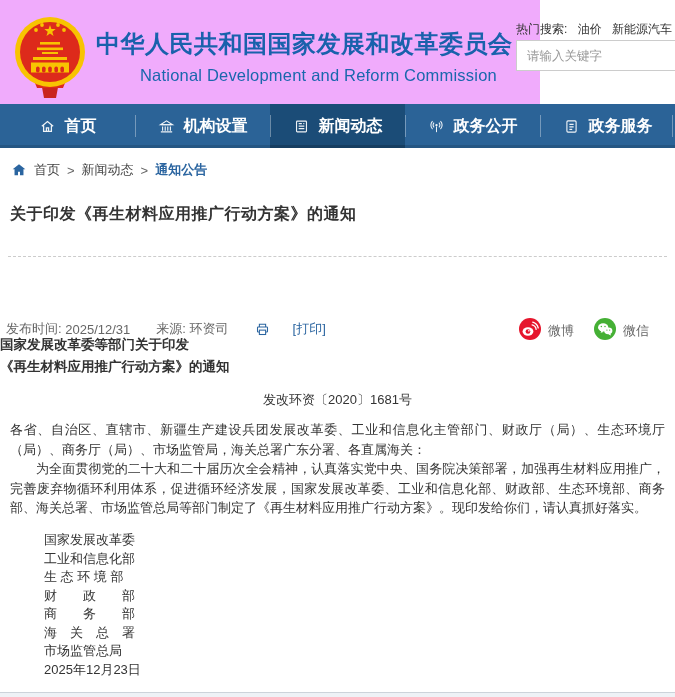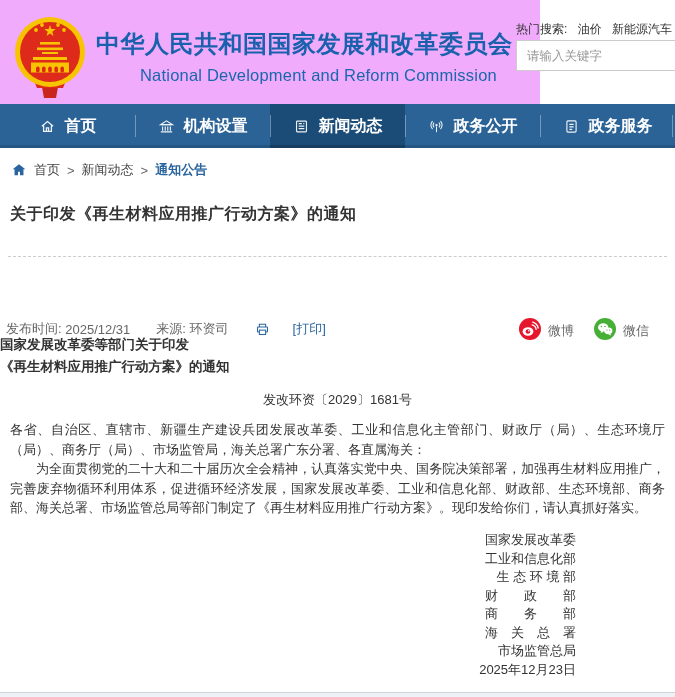--- a/index.html
+++ b/index.html
@@ -49,22 +49,22 @@
   .share-btn{display:flex;align-items:flex-end;gap:7px;cursor:pointer;color:#666;font-size:13px;white-space:nowrap;}
 
   
   .doc-heading{position:absolute;top:334px;left:0;width:675px;text-align:left;font-size:13.5px;
       font-weight:bold;line-height:22px;color:#333;}
   .doc-number{position:absolute;top:391px;left:0;width:675px;text-align:center;font-size:13px;color:#333;}
   .doc-body{position:absolute;top:420px;left:10px;width:655px;font-size:13px;line-height:19.5px;
       color:#333;text-align:justify;}
   .doc-body p{margin:0;font-family:Liberation Serif, serif;}
   .doc-body p.indent{text-indent:2em;}
-  .signatures{position:absolute;top:531px;left:0;width:576px;text-align:right;font-size:13px;
-      line-height:18.5px;color:#333;}
+  .signatures{position:absolute;top:531px;left:0;width:576px;text-align:left;font-size:13px;
+      line-height:18.5px;color:#333;padding-left:44px;}
   .bottom-strip{position:absolute;top:692px;left:0;width:675px;height:5px;border-top:1px solid #ccd3da;
       background:#eef2f6;}
 </style>
 </head>
 <body>
 
 <div id="page">
 
   <header class="site-header">
     <div class="emblem">
@@ -220,21 +220,21 @@
         </span>
         <span>微信</span>
       </span>
     </span>
   </div>
 
   <div class="doc-heading">
     <div>国家发展改革委等部门关于印发</div>
     <div>《再生材料应用推广行动方案》的通知</div>
   </div>
-  <div class="doc-number">发改环资〔2029〕1681号</div>
+  <div class="doc-number">发改环资〔2020〕1681号</div>
 
   <div class="doc-body">
     <p>各省、自治区、直辖市、新疆生产建设兵团发展改革委、工业和信息化主管部门、财政厅（局）、生态环境厅（局）、商务厅（局）、市场监管局，海关总署广东分署、各直属海关：</p>
     <p class="indent">为全面贯彻党的二十大和二十届历次全会精神，认真落实党中央、国务院决策部署，加强再生材料应用推广，完善废弃物循环利用体系，促进循环经济发展，国家发展改革委、工业和信息化部、财政部、生态环境部、商务部、海关总署、市场监管总局等部门制定了《再生材料应用推广行动方案》。现印发给你们，请认真抓好落实。</p>
   </div>
 
   <div class="signatures">
     <div>国家发展改革委</div>
     <div>工业和信息化部</div>
     <div>生 态 环 境 部</div>

